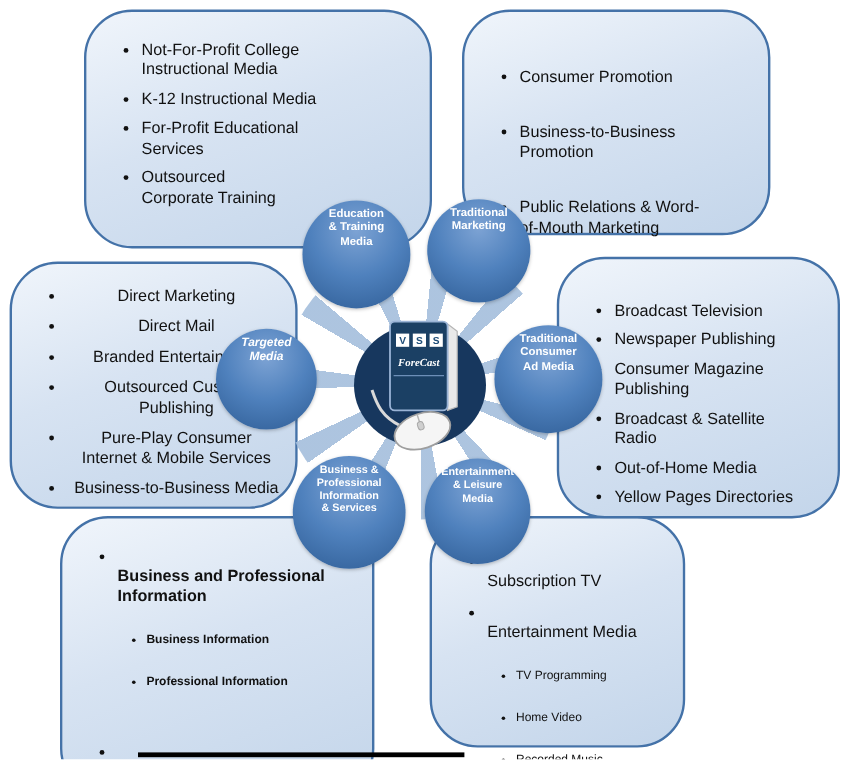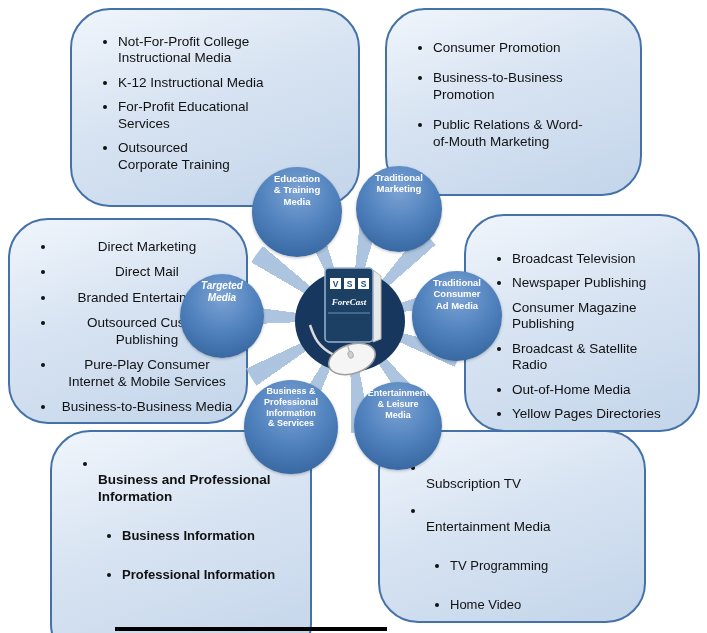--- a/index.html
+++ b/index.html
@@ -10,26 +10,26 @@
   .box{
     position:absolute;z-index:1;box-sizing:border-box;
     border:2px solid #4472a8;border-radius:40px;
     background:linear-gradient(160deg,#f0f5fb 0%,#d7e3f2 45%,#c3d5ea 100%);
   }
   .box ul{margin:0;list-style:disc;color:#111;}
   .box ul.main{padding:0 8px 0 46px;}
   .box li{white-space:pre-line;line-height:1.22;color:#111;}
   .box li.main-item{font-size:13.5px;}
   .box ul.sub{list-style:disc;padding:3px 0 2px 24px;}
-  .box li.sub-item{font-size:13px;margin:3px 0;line-height:1.25;}
+  .box li.sub-item{font-size:10px;margin:3px 0;line-height:1.25;}
   .bold-item{font-weight:bold;}
 
   
   #edu-box ul.main{padding-top:16px;}   #edu-box li{margin:8px 0;}
-  #tm-box ul.main{padding-top:16px;}    #tm-box li{margin:14px 0;}
+  #tm-box ul.main{padding-top:16px;}    #tm-box li{margin:30px 0;}
   #tg-box ul.main{padding-top:10px;}    #tg-box li{margin:9px 0;text-align:center;}
   #tc-box ul.main{padding-top:27px;}    #tc-box li{margin:8px 0;}
   #bp-box ul.main{padding-top:18px;}    #bp-box li.main-item{margin:6px 0;}
   #el-box ul.main{padding-top:18px;}    #el-box li.main-item{margin:10px 0;}
 
   .hub{
     position:absolute;z-index:4;border-radius:50%;box-sizing:border-box;
     background:radial-gradient(circle at 50% 28%,#7da3d4 0%,#4f81bd 48%,#2e5c94 100%);
     color:#fff;display:flex;align-items:flex-start;justify-content:center;
     text-align:center;font-weight:bold;padding:6px;
@@ -110,21 +110,21 @@
           <li class="sub-item">Professional Information</li>
         </ul>
       </li>
       <li class="main-item bold-item">
         
         
       </li>
     </ul>
   </div>
 
-  <div class="box" id="el-box" style="left:378px;top:430px;width:268px;height:193px;">
+  <div class="box" id="el-box" style="left:358px;top:430px;width:213px;height:193px;">
     <ul class="main">
       <li class="main-item">
         <span>Subscription TV</span>
       </li>
       <li class="main-item">
         <span>Entertainment Media</span>
         <ul class="sub">
           <li class="sub-item">TV Programming</li>
           <li class="sub-item">Home Video</li>
           <li class="sub-item">Recorded Music</li>

